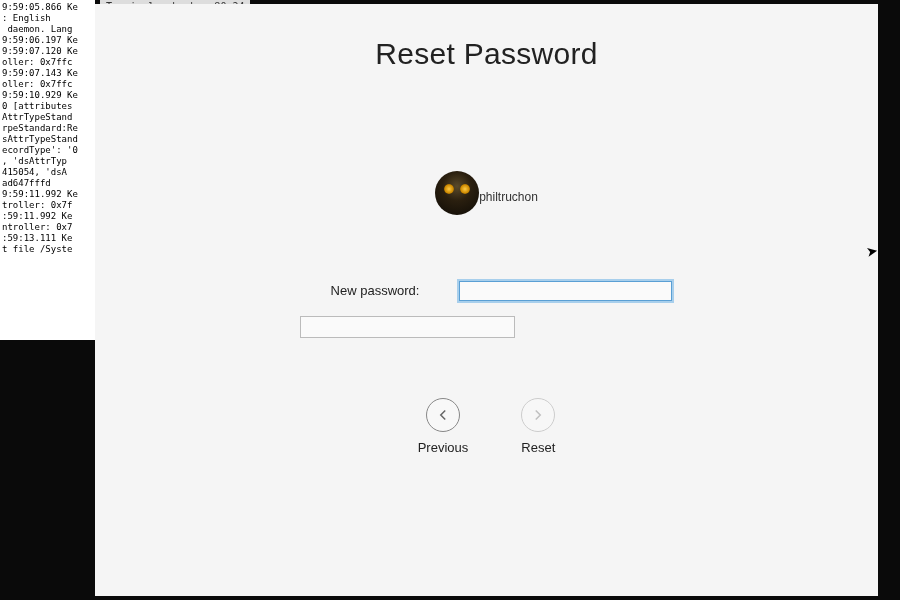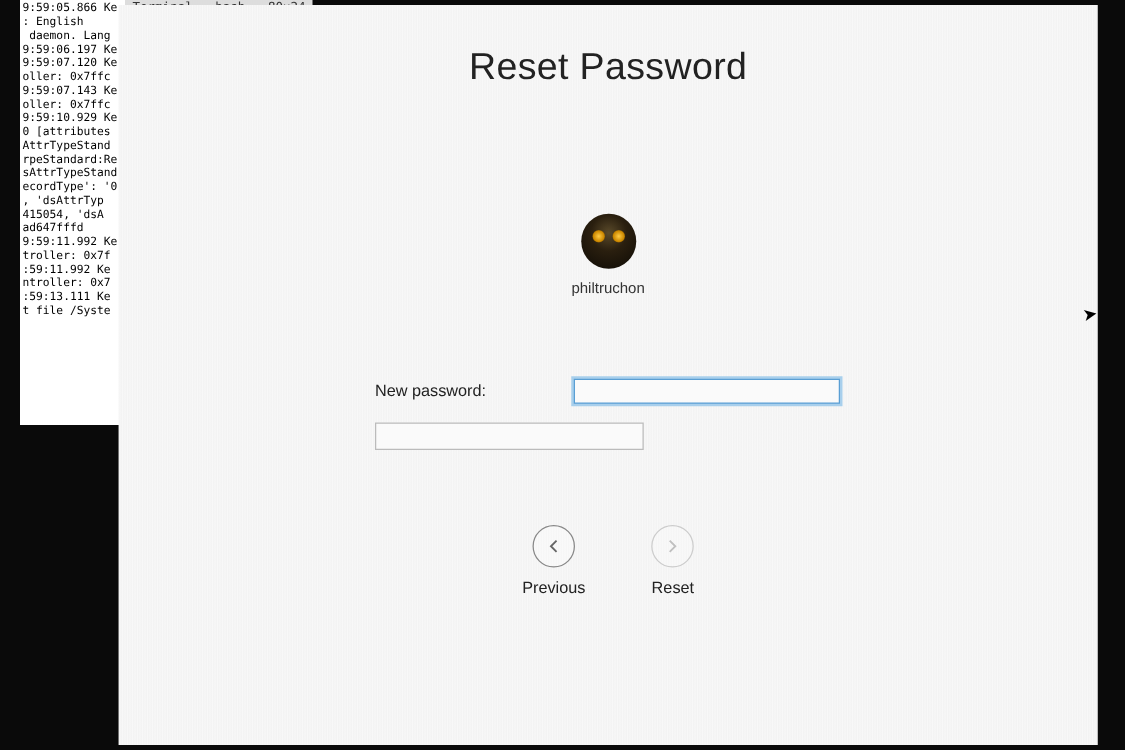--- a/index.html
+++ b/index.html
@@ -24,21 +24,20 @@
       width: 95px;
       height: 340px;
       background: #ffffff;
       font-family: "Menlo", "Monaco", monospace;
       font-size: 9px;
       line-height: 11px;
       color: #000;
       padding: 2px;
       overflow: hidden;
       white-space: pre;
-      margin-left: 16px;
     }
     
     .terminal-title {
       position: absolute;
       left: 100px;
       top: 0;
       font-family: "Menlo", "Monaco", monospace;
       font-size: 10px;
       color: #333;
       background: #ddd;
@@ -67,21 +66,21 @@
       font-size: 30px;
       font-weight: 400;
       color: #222;
       margin-top: 33px;
       letter-spacing: 0.3px;
     }
     
     .avatar-section {
       margin-top: 100px;
       display: flex;
-      flex-direction: column;
+      flex-direction: row;
       align-items: center;
     }
     
     .avatar {
       width: 44px;
       height: 44px;
       border-radius: 50%;
       background: radial-gradient(circle at 50% 35%, #5a4a2a 0%, #2a1f0f 40%, #0d0a05 100%);
       position: relative;
       overflow: hidden;
@@ -113,21 +112,21 @@
     }
     
     .form-row {
       display: flex;
       align-items: flex-start;
       gap: 8px;
     }
     
     .form-label {
       width: 150px;
-      text-align: left;
+      text-align: center;
       font-size: 13px;
       color: #222;
       padding-top: 3px;
     }
     
     .form-input {
       width: 215px;
       height: 22px;
       border: 1px solid #bbb;
       background: #fafafa;

